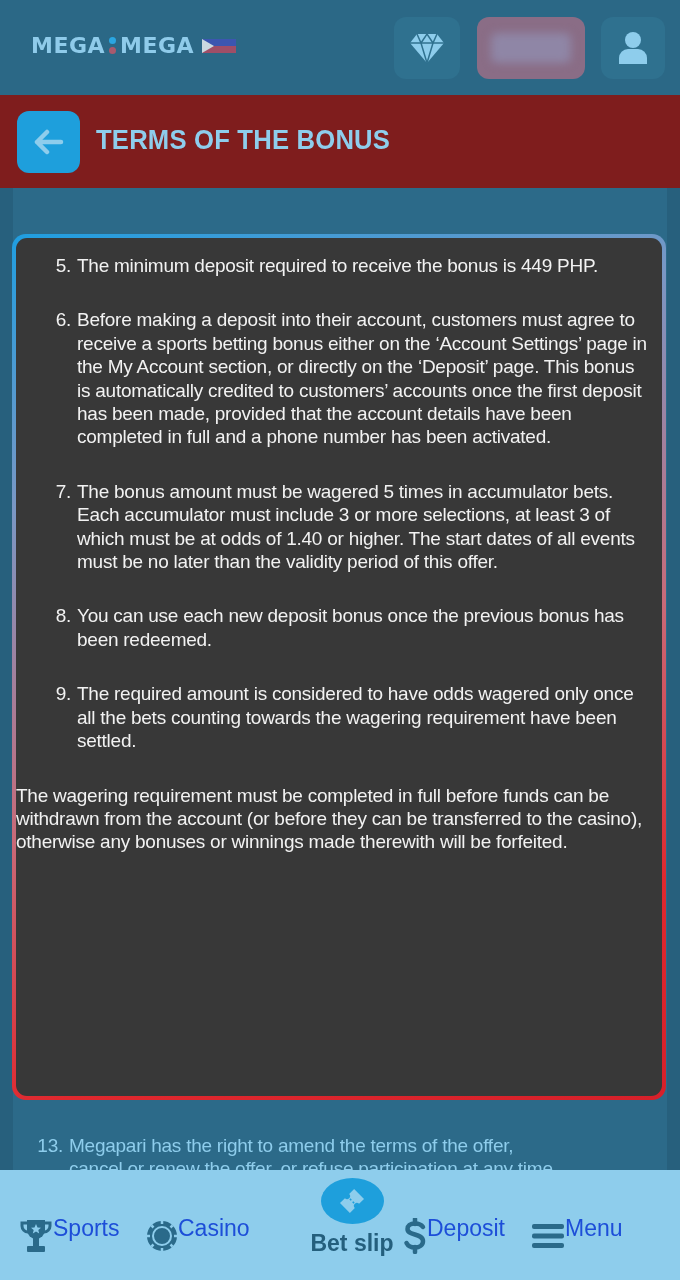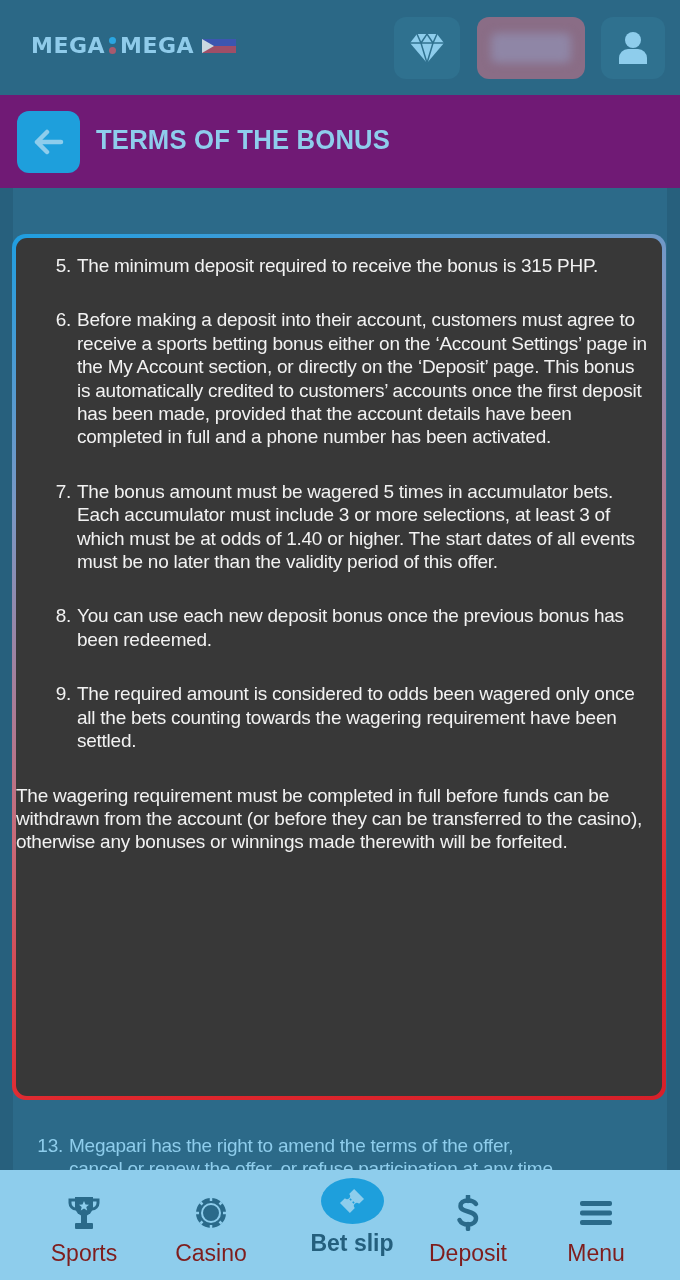--- a/index.html
+++ b/index.html
@@ -41,21 +41,21 @@
     .hbtn.gem { left: 394px; width: 66px; }
     .hbtn.balance { left: 477px; width: 108px; background: #8a6d86; }
     .hbtn.balance .blur {
       width: 80px; height: 30px; border-radius: 6px; background: #8f86a6; filter: blur(4px);
     }
     .hbtn.user { left: 601px; width: 64px; }
 
     
     .subheader {
       position: absolute; left: 0; top: 95px; width: 680px; height: 93px;
-      background: #701a75;
+      background: #7f1d1d;
     }
     .backbtn {
       position: absolute; left: 17px; top: 16px; width: 63px; height: 62px;
       border-radius: 12px; background: #1e9fdc;
       display: flex; align-items: center; justify-content: center;
     }
     .page-title {
       position: absolute; left: 96px; top: 30px;
       font-family: "Liberation Sans", sans-serif; font-weight: bold;
       font-size: 27px; color: #8ecdec; letter-spacing: 0.2px;
@@ -93,22 +93,22 @@
     }
     .after .term { color: #8ecdec; }
 
     
     .bottomnav {
       position: absolute; left: 0; top: 1170px; width: 680px; height: 110px;
       background: #8ecdec;
     }
     .navitem {
       position: absolute; top: 0; height: 110px; width: 130px;
-      display: flex; flex-direction: column; align-items: center;
-      color: #7f1d1d; font-size: 23px;
+      display: flex; flex-direction: row; align-items: center;
+      color: #1d4ed8; font-size: 23px;
     }
     .navitem .ico { height: 42px; margin-top: 22px; display: flex; align-items: center; justify-content: center; }
     .navitem .lbl { margin-top: 6px; }
     .navitem.sports { left: 19px; }
     .navitem.casino { left: 146px; }
     .navitem.deposit { left: 403px; }
     .navitem.menu { left: 531px; align-items: center; }
     .betslip {
       position: absolute; left: 292px; top: 0; width: 120px; height: 87px;
       display: flex; flex-direction: column; align-items: center;
@@ -164,37 +164,37 @@
 </div>
 
 <div class="content">
   <div class="strip-l"></div>
   <div class="strip-r"></div>
 
   <div class="hl-box">
     <div class="hl-inner" id="hl-list">
         <div class="term">
           <span class="num">5.</span>
-          <span class="txt">The minimum deposit required to receive the bonus is 315 PHP.</span>
+          <span class="txt">The minimum deposit required to receive the bonus is 449 PHP.</span>
         </div>
         <div class="term">
           <span class="num">6.</span>
           <span class="txt">Before making a deposit into their account, customers must agree to receive a sports betting bonus either on the ‘Account Settings’ page in the My Account section, or directly on the ‘Deposit’ page. This bonus is automatically credited to customers’ accounts once the first deposit has been made, provided that the account details have been completed in full and a phone number has been activated.</span>
         </div>
         <div class="term">
           <span class="num">7.</span>
           <span class="txt">The bonus amount must be wagered 5 times in accumulator bets. Each accumulator must include 3 or more selections, at least 3 of which must be at odds of 1.40 or higher. The start dates of all events must be no later than the validity period of this offer.</span>
         </div>
         <div class="term">
           <span class="num">8.</span>
           <span class="txt">You can use each new deposit bonus once the previous bonus has been redeemed.</span>
         </div>
         <div class="term">
           <span class="num">9.</span>
-          <span class="txt">The required amount is considered to odds been wagered only once all the bets counting towards the wagering requirement have been settled.</span>
+          <span class="txt">The required amount is considered to have odds wagered only once all the bets counting towards the wagering requirement have been settled.</span>
         </div>
         <div class="term">
           <span class="txt">The wagering requirement must be completed in full before funds can be withdrawn from the account (or before they can be transferred to the casino), otherwise any bonuses or winnings made therewith will be forfeited.</span>
         </div>
       </div>
   </div>
 
   <div class="after" id="after-list">
       <div class="term">
         <span class="num">13.</span>

